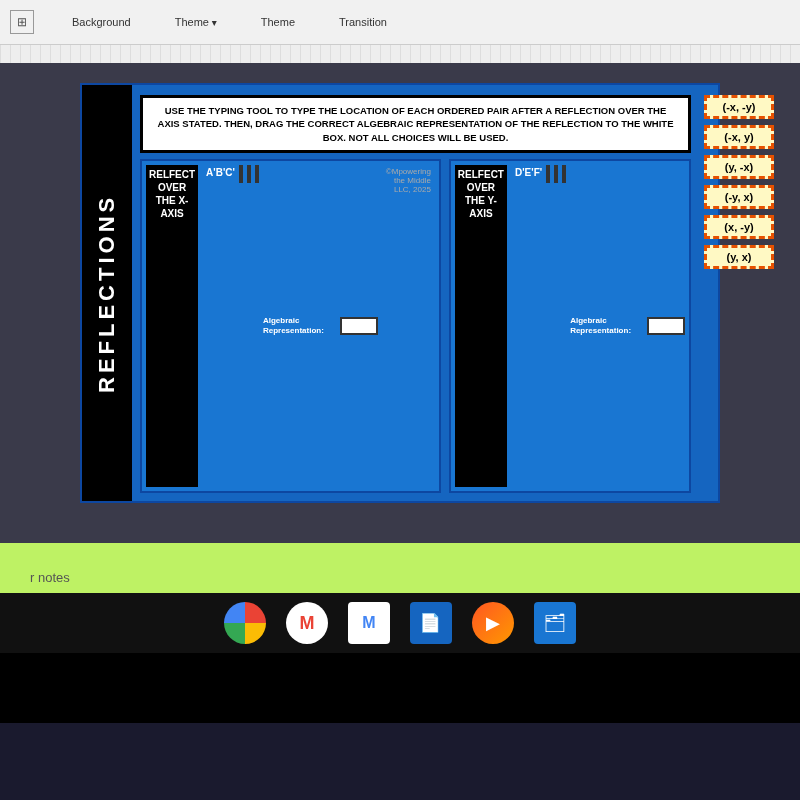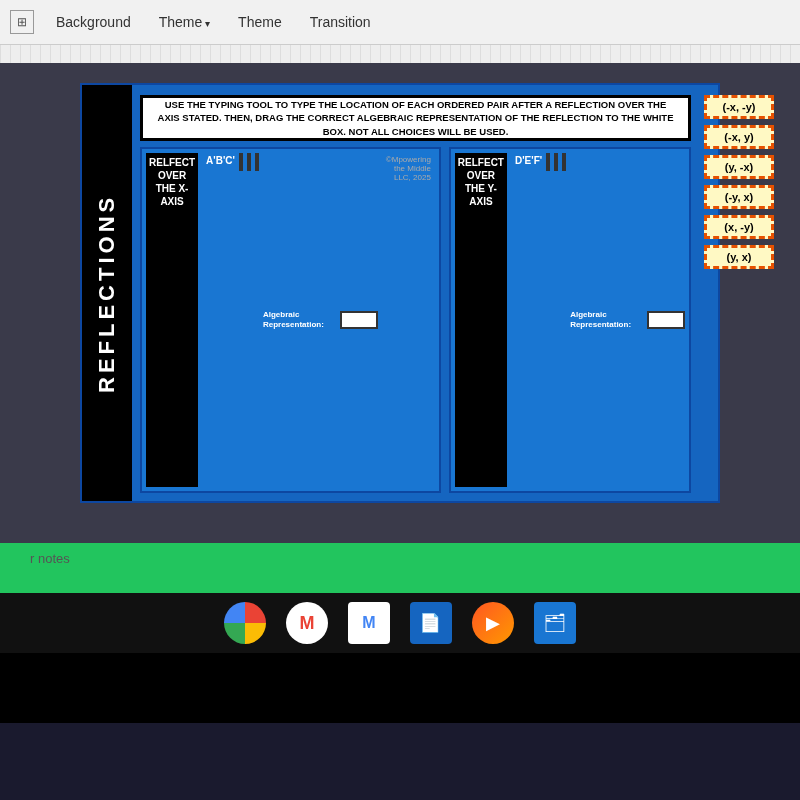--- a/index.html
+++ b/index.html
@@ -25,25 +25,26 @@
       width: 24px;
       height: 24px;
       border: 1px solid #999;
       display: flex;
       align-items: center;
       justify-content: center;
       font-size: 12px;
       color: #555;
     }
     .toolbar-btn {
-      font-size: 14px;
+      font-size: 11px;
       color: #333;
       cursor: pointer;
       padding: 4px 6px;
       border-radius: 3px;
+      margin-left: 16px;
     }
     .toolbar-btn.has-arrow::after {
       content: ' ▾';
       font-size: 10px;
     }
 
     
     .slide-area {
       background: #3a3a4a;
       padding: 20px 30px 10px 30px;
@@ -86,21 +87,21 @@
       padding: 10px 8px 8px 8px;
       display: flex;
       flex-direction: column;
       gap: 6px;
     }
 
     
     .instructions {
       background: #fff;
       border: 3px solid #000;
-      padding: 0 10px;
+      padding: 6px 10px;
       font-size: 9.5px;
       font-weight: 900;
       text-align: center;
       line-height: 1.4;
       color: #000;
       text-transform: uppercase;
     }
 
     
     .panels {
@@ -233,26 +234,26 @@
         90deg,
         #ddd 0px, #ddd 1px,
         #eee 1px, #eee 10px
       );
       height: 18px;
       width: 100%;
     }
 
     
     .notes-area {
-      background: #22c55e;
+      background: #bef264;
       margin: 0;
       padding: 8px 30px;
       height: 50px;
       display: flex;
-      align-items: flex-start;
+      align-items: flex-end;
     }
     .notes-label {
       font-size: 13px;
       color: #555;
     }
 
     
     .taskbar {
       background: #111;
       height: 60px;

